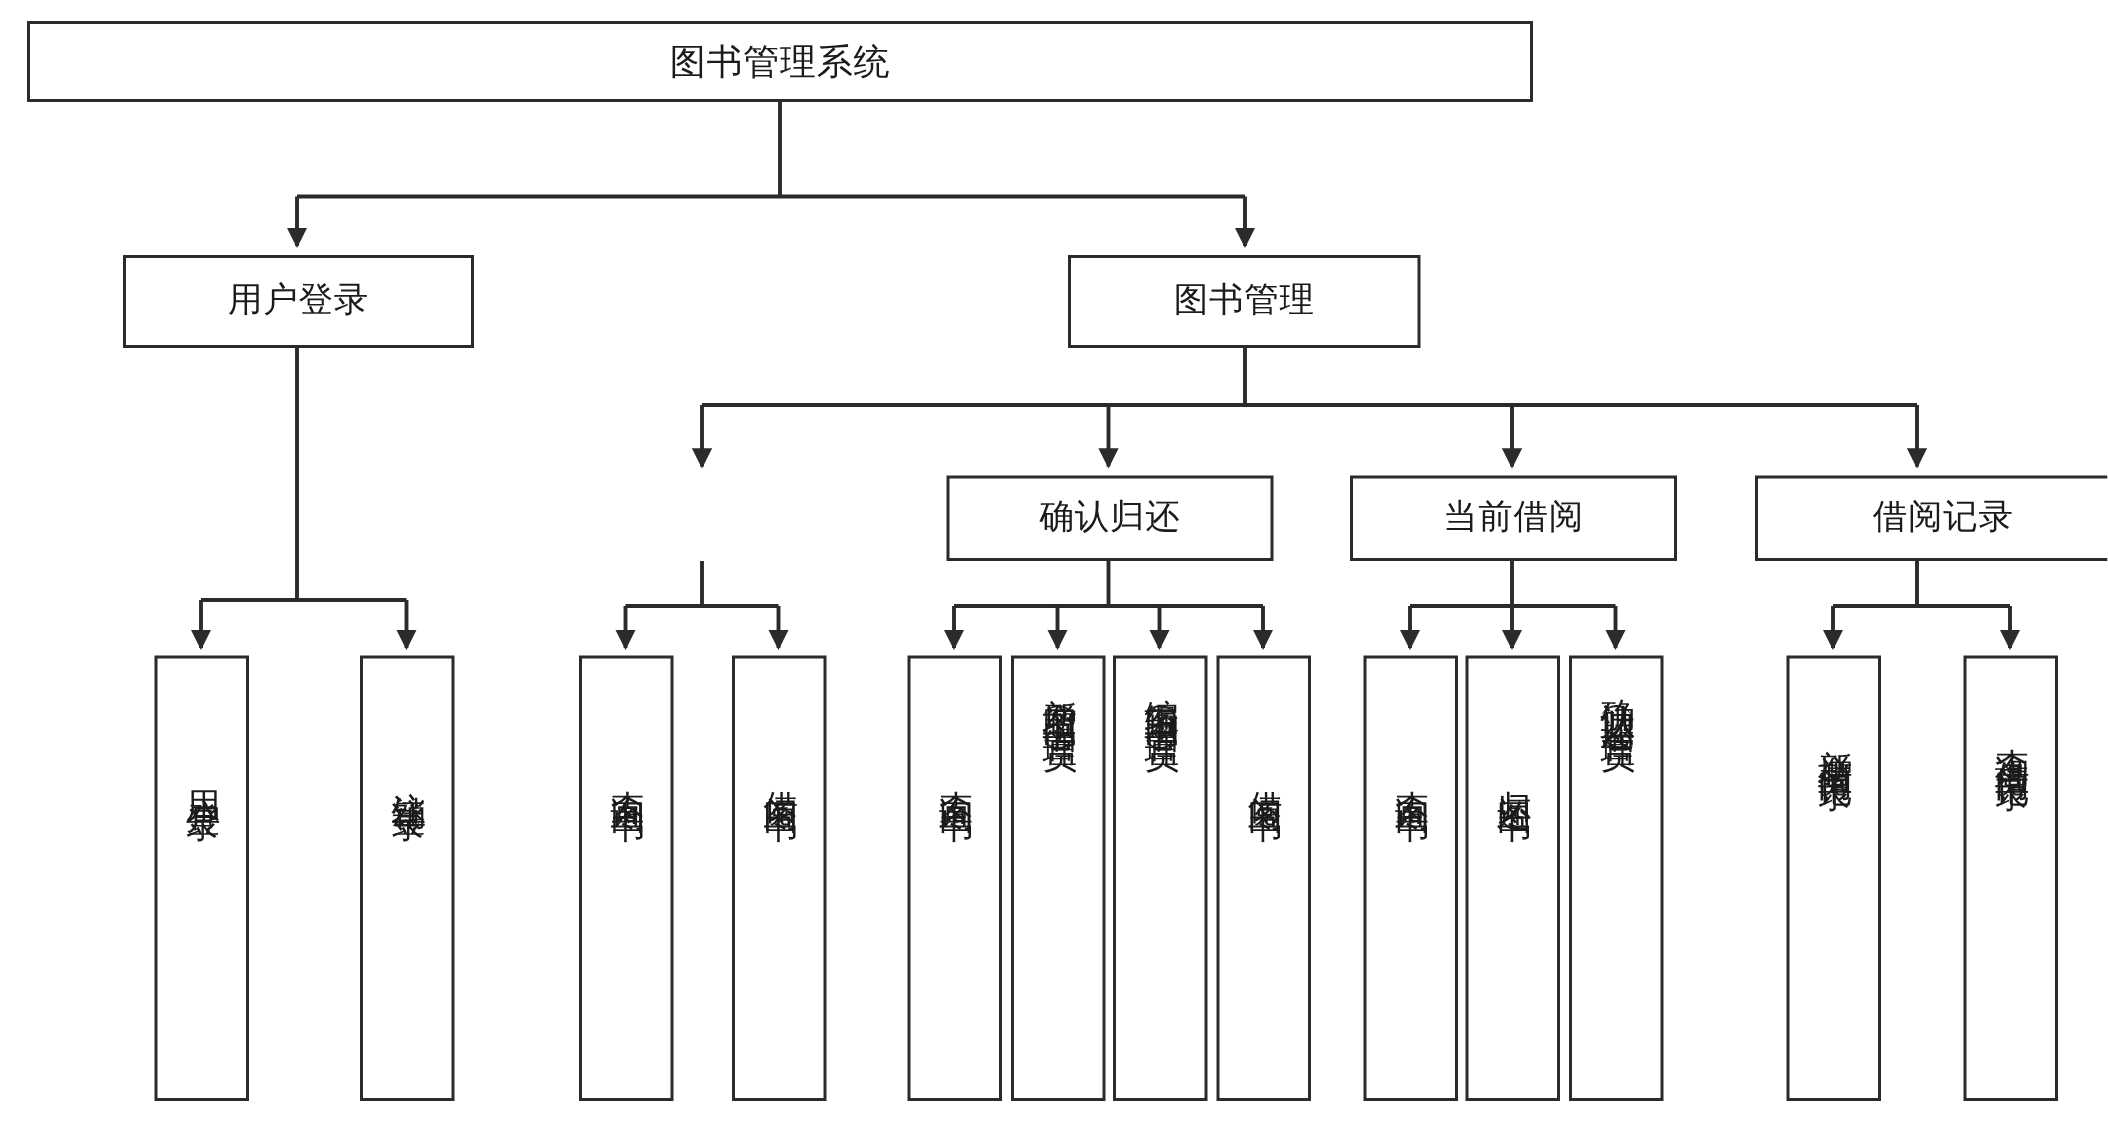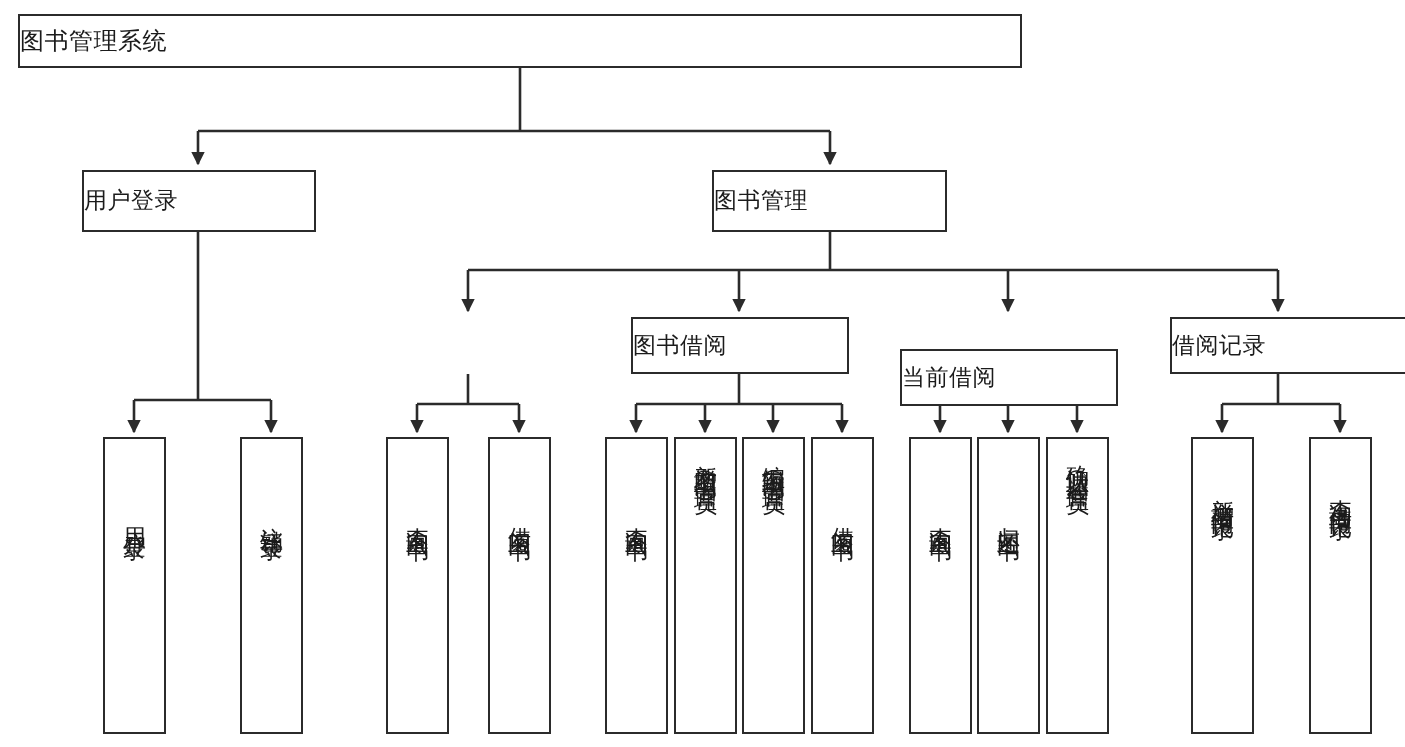--- a/index.html
+++ b/index.html
@@ -26,20 +26,21 @@
     height: 747px;
     pointer-events: none;
   }
   .node {
     position: absolute;
     box-sizing: border-box;
     background: #ffffff;
     border: 2.5px solid #2b2b2b;
     display: flex;
     align-items: center;
+    justify-content: center;
     z-index: 2;
   }
   .node-label {
     color: #1b1b1b;
     letter-spacing: 0.5px;
     white-space: nowrap;
     line-height: 1.18;
   }
   
   .node.horiz .node-label {
@@ -139,23 +140,23 @@
   </div>
 
   <div class="node horiz" style="left:82px; top:170px; width:234px; height:62px;">
     <span class="node-label">用户登录</span>
   </div>
   <div class="node horiz" style="left:712px; top:170px; width:235px; height:62px;">
     <span class="node-label">图书管理</span>
   </div>
 
   <div class="node horiz" style="left:631px; top:317px; width:218px; height:57px;">
-    <span class="node-label">图书借阅</span>
-  </div>
-  <div class="node horiz" style="left:900px; top:317px; width:218px; height:57px;margin-top:32px;">
+    <span class="node-label">确认归还</span>
+  </div>
+  <div class="node horiz" style="left:900px; top:317px; width:218px; height:57px;">
     <span class="node-label">当前借阅</span>
   </div>
   <div class="node horiz" style="left:1170px; top:317px; width:251px; height:57px;">
     <span class="node-label">借阅记录</span>
   </div>
 
   <div class="node vert" style="left:103px; top:437px; width:63px; height:297px; padding-top:70px;">
     <span class="node-label">用户登录</span>
   </div>
   <div class="node vert" style="left:240px; top:437px; width:63px; height:297px; padding-top:70px;">

